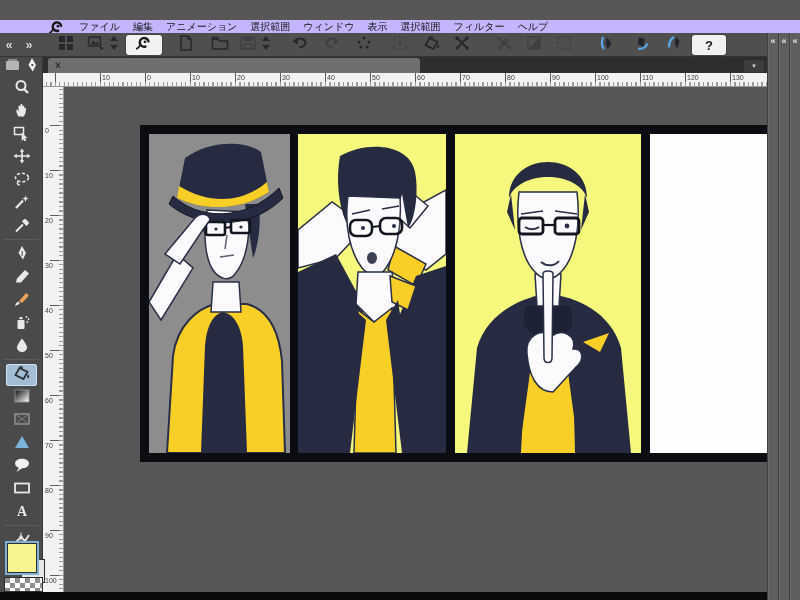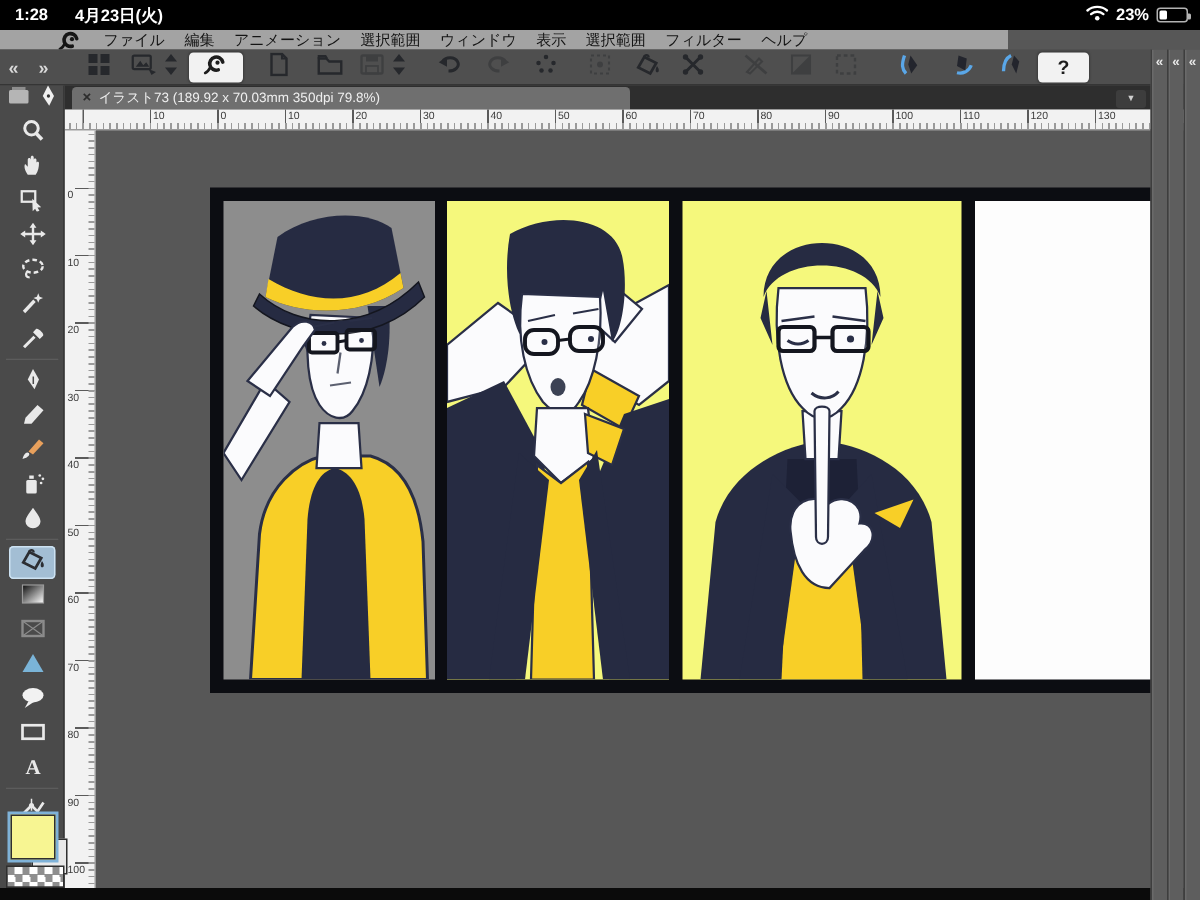--- a/index.html
+++ b/index.html
@@ -9,22 +9,22 @@
   
   #statusbar{position:absolute;left:0;top:0;width:800px;height:20px;background:#000;
     color:#fff;font-size:11px;font-weight:bold;display:flex;align-items:center;}
   #statusbar .time{margin-left:10px;}
   #statusbar .date{margin-left:18px;}
   #statusbar .right{margin-left:auto;margin-right:8px;display:flex;align-items:center;gap:5px;}
   .batt{position:relative;width:21px;height:10px;border:1px solid rgba(255,255,255,.7);border-radius:2.5px;}
   .batt .lvl{position:absolute;left:1px;top:1px;bottom:1px;width:24%;background:#fff;border-radius:1px;}
   .batt:after{content:"";position:absolute;right:-3px;top:2.5px;width:2px;height:4px;background:rgba(255,255,255,.7);border-radius:0 1px 1px 0;}
   
-  #menubar{position:absolute;left:0;top:20px;width:672px;height:13px;background:#a3a3a3;
-    display:flex;align-items:center;font-size:10px;color:#141414;}
+  #menubar{position:absolute;left:0;top:20px;width:800px;height:13px;background:#c4b5fd;
+    display:flex;align-items:center;font-size:10px;color:#141414;padding-left:10px;}
   #menubar .logo{margin-left:38px;margin-right:14px;display:flex;align-items:center;}
   .menu-item{margin-right:13px;white-space:nowrap;cursor:default;}
   
   #toolbar{position:absolute;left:0;top:33px;width:800px;height:24px;background:#4f4f4f;
     border-bottom:1px solid #353535;}
   .tb-btn{position:absolute;top:2px;height:20px;width:24px;display:flex;align-items:center;
     justify-content:center;border-radius:3px;}
   .tb-btn.white{background:#f2f2f2;box-shadow:0 0 2px rgba(0,0,0,.5);}
   .tb-btn.disabled{opacity:.4;}
   .tb-txt{color:#d9d9d9;font-size:12px;font-weight:bold;line-height:1;}
@@ -76,37 +76,20 @@
   .rail{position:absolute;top:33px;width:11px;height:567px;background:#5e5e5e;
     border-left:1px solid #3e3e3e;box-shadow:1px 0 0 #6a6a6a inset;z-index:9;}
   .rail .collapse{display:block;margin-top:4px;text-align:center;color:#e8e8e8;
     font-size:9px;font-weight:bold;line-height:1;}
 </style>
 </head>
 <body>
 
 <div id="app">
 
-  <div id="statusbar">
-    <span class="time">1:28</span>
-    <span class="date">4月23日(火)</span>
-    <span class="right">
-      <span>
-        <svg width="15" height="11" viewBox="0 0 15 11">
-          <path d="M1,4 C4.5,0.8 10.5,0.8 14,4" fill="none" stroke="#fff" stroke-width="1.6" stroke-linecap="round"></path>
-          <path d="M3.4,6.4 C5.8,4.3 9.2,4.3 11.6,6.4" fill="none" stroke="#fff" stroke-width="1.6" stroke-linecap="round"></path>
-          <circle cx="7.5" cy="9.2" r="1.5" fill="#fff"></circle>
-        </svg>
-      </span>
-      <span>23%</span>
-      <span class="batt">
-          <span class="lvl"></span>
-        </span>
-    </span>
-  </div>
 
   <div id="menubar">
     <span class="logo">
       <svg width="17" height="13" viewBox="0 0 18 14">
         <path d="M14,6.2a4.6,4.6 0 1,0 -3.2,5.4" fill="none" stroke="#161616" stroke-width="2.6" stroke-linecap="round"></path>
         <circle cx="10.6" cy="6.6" r="1.5" fill="#161616"></circle>
         <path d="M5.6,9.6 C4.6,11.6 3.4,13 2,13.6" stroke="#161616" stroke-width="2" fill="none" stroke-linecap="round"></path>
       </svg>
     </span>
     <span id="menu-items" style="display:flex;">
@@ -268,21 +251,20 @@
       </div>
       <div class="tb-btn white" style="left: 692px; width: 34px;">
         <span><span class="qmark">?</span></span>
       </div>
     </div>
 
   <div id="lefttop"></div>
   <div id="tabbar">
     <div class="doc-tab">
       <span class="close">×</span>
-      <span>イラスト73 (189.92 x 70.03mm 350dpi 79.8%)</span>
     </div>
     <div class="tab-dd">
       <span>▼</span>
     </div>
   </div>
 
   <div id="hruler">
       <span class="rlbl" style="left: 59px; top: 1px;">10</span>
       <span class="rlbl" style="left: 104px; top: 1px;">0</span>
       <span class="rlbl" style="left: 149px; top: 1px;">10</span>

